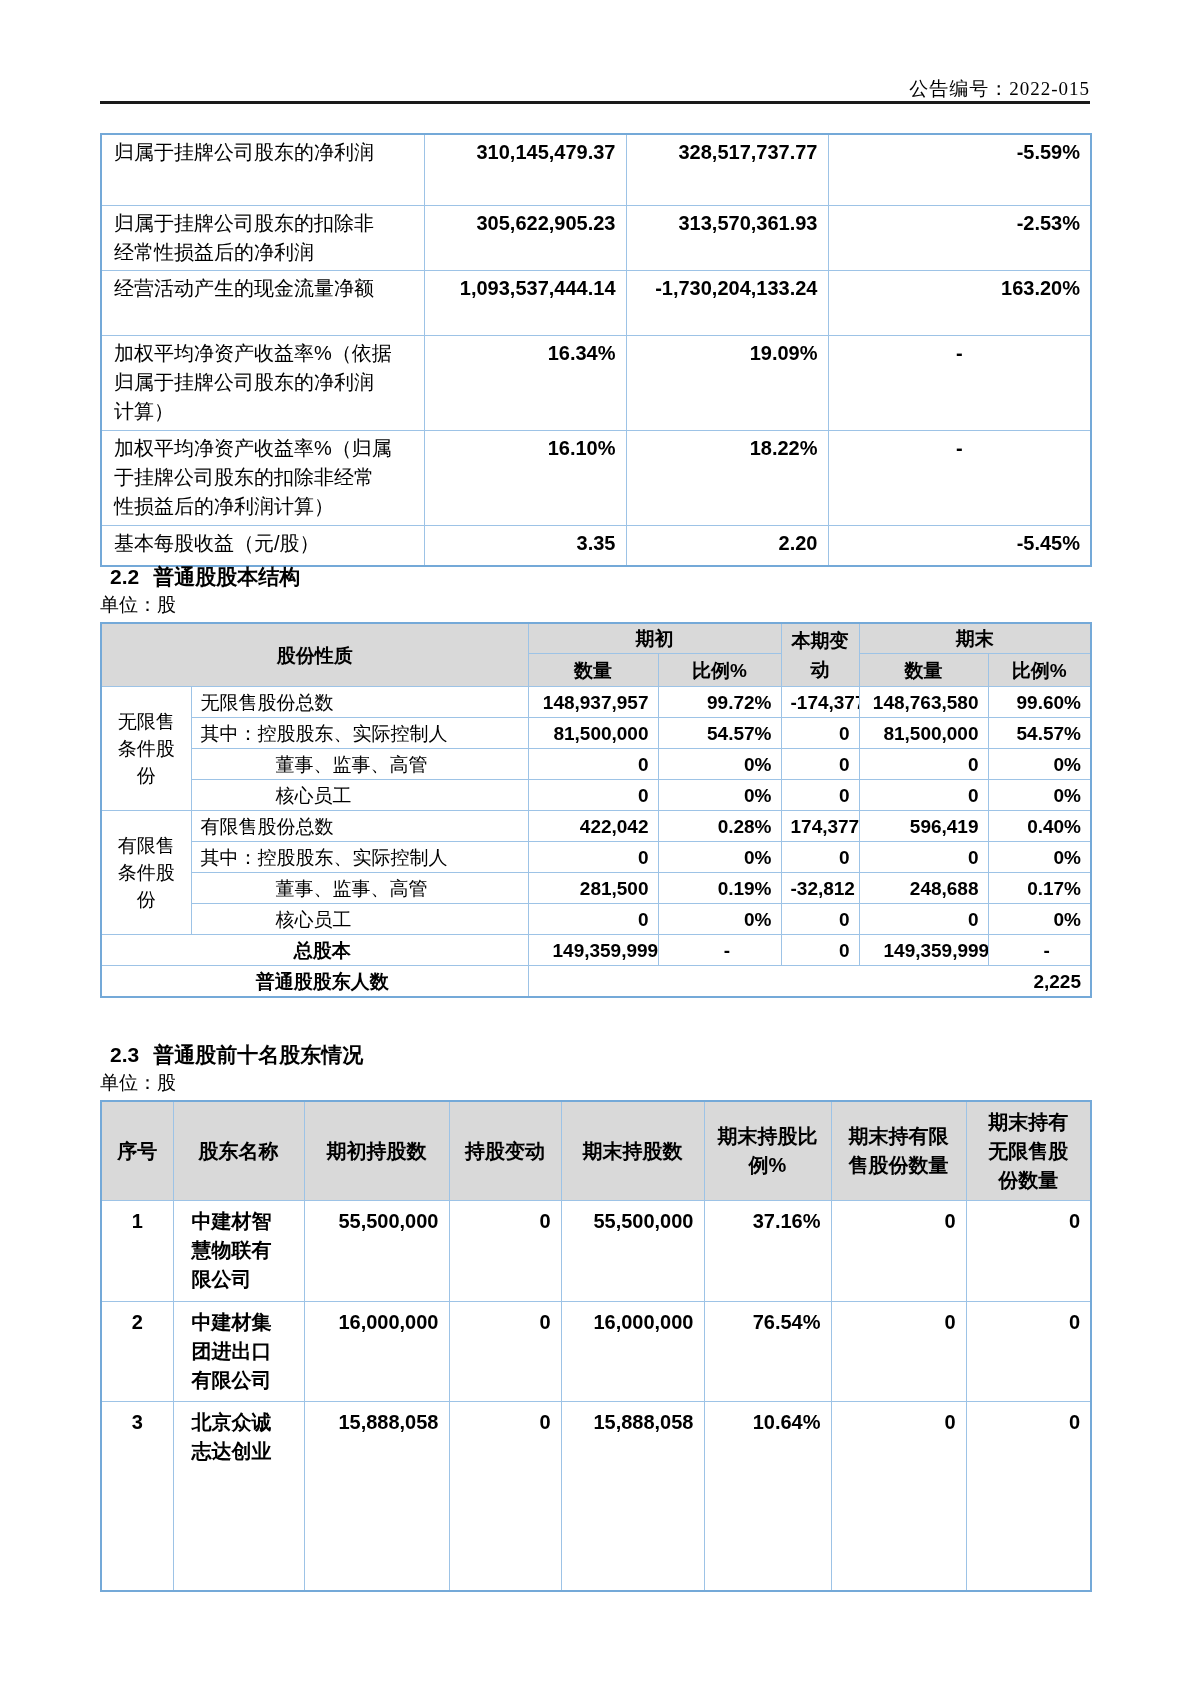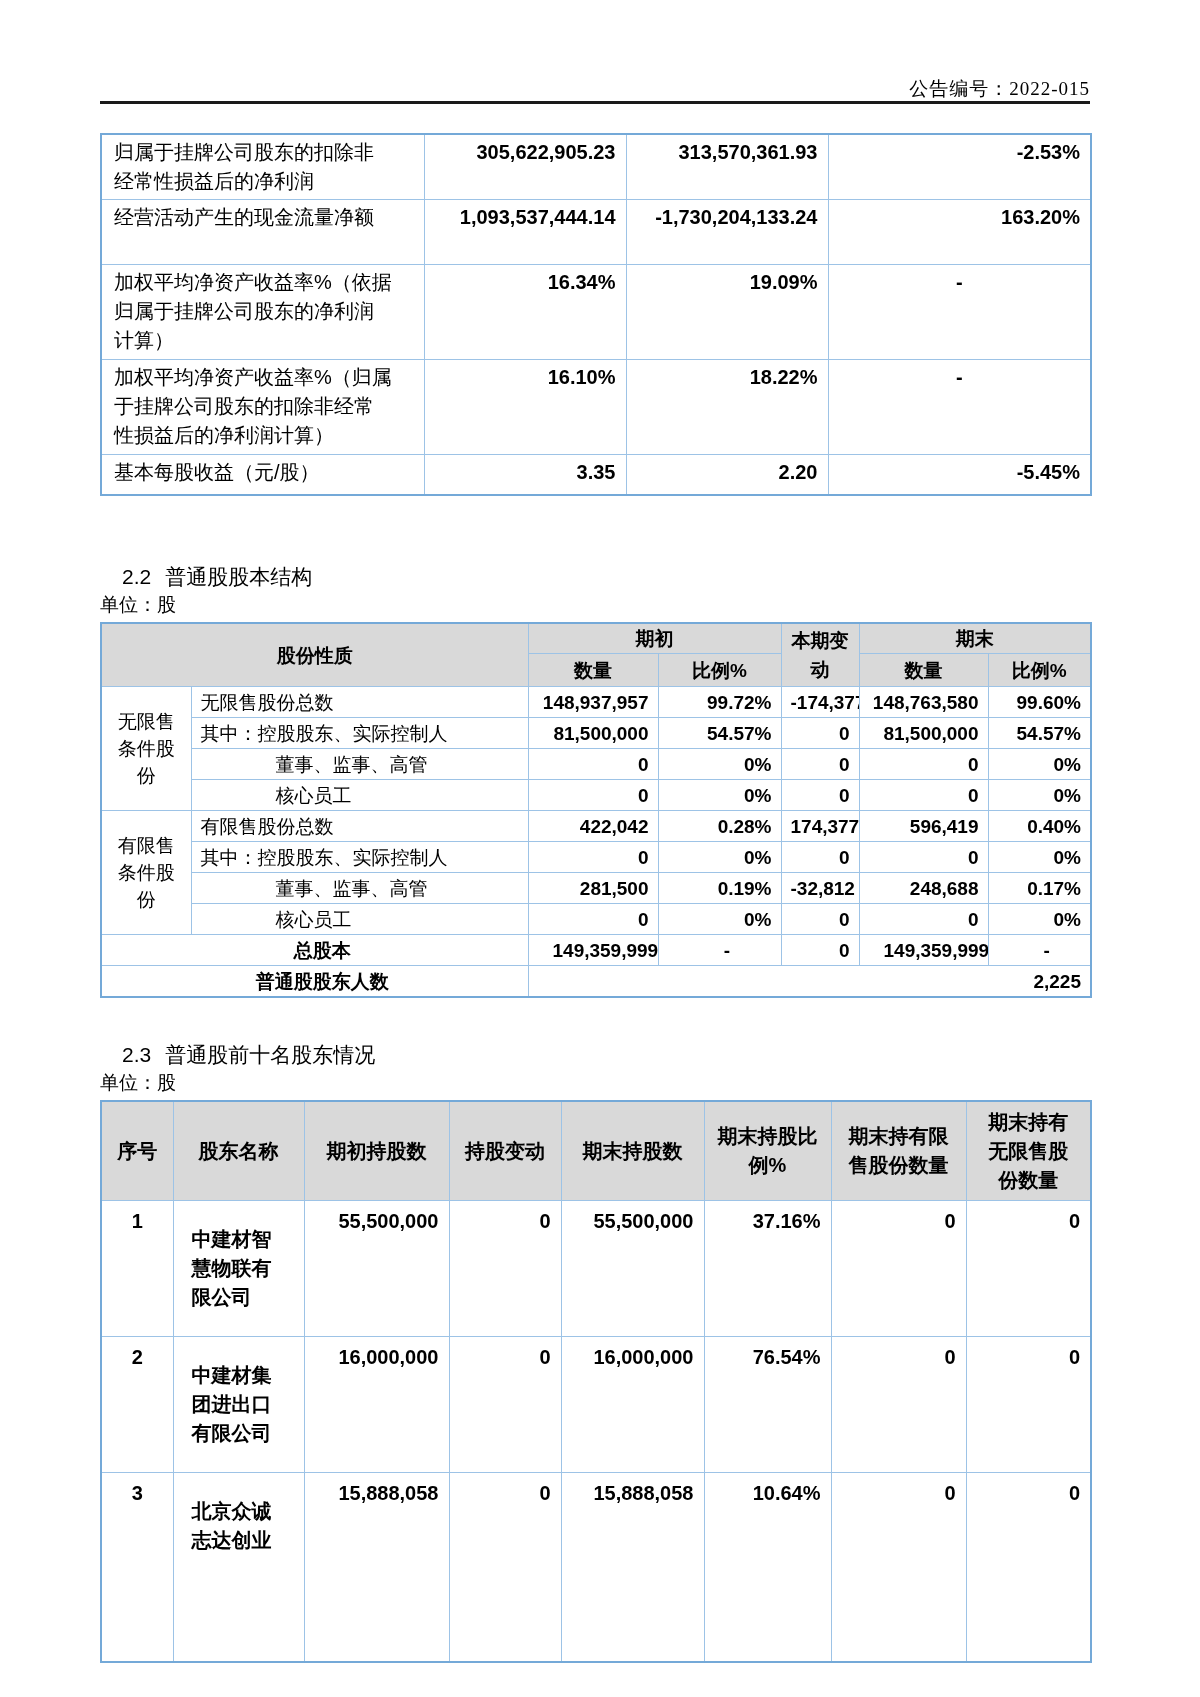--- a/index.html
+++ b/index.html
@@ -34,46 +34,52 @@
   .t22 td.num{text-align:right;font-weight:600;}
   .t22 td.ctr{text-align:center;}
   .t22 td.grp{text-align:center;padding:0 14px;line-height:27px;}
   .t22 td.sub{padding-left:84px;}
   .t22 tr.bold td{font-weight:bold;padding-left:24px;}
 
   
   .t23 td{vertical-align:top;padding:6px 10px;text-align:right;font-size:20px;}
   .t23 .hdr{background:#d9d9d9;font-weight:bold;text-align:center;vertical-align:middle;padding:4px 13px;}
   .t23 td.ctr{text-align:center;}
-  .t23 td.name{text-align:left;padding:24px 18px;}
+  .t23 td.name{text-align:left;padding:6px 18px;}
   .t23 td{font-weight:600;}
   .t23 td.hdr{font-weight:bold;}
 
   
-  .sec-head{position:absolute;left:122px;font-size:21px;font-weight:normal;}
+  .sec-head{position:absolute;left:110px;font-size:21px;font-weight:bold;}
   .sec-head .num{margin-right:14px;letter-spacing:0;}
   .unit{position:absolute;left:100px;width:990px;text-align:left;font-size:19px;}
 </style>
 </head>
 <body>
 
 <div class="page">
 
   <div class="doc-no">公告编号：2022-015</div>
   <div class="head-rule"></div>
 
   <div class="tbl t1" style="top:133px;">
     <table>
       <colgroup>
           <col style="width:323px">
           <col style="width:202px">
           <col style="width:202px">
           <col style="width:263px">
         </colgroup>
       <tbody>
+          <tr>
+        <td class="lbl" style="height:64px">归属于挂牌公司股东的净利润</td>
+        <td class="num">310,145,479.37</td>
+        <td class="num">328,517,737.77</td>
+        <td class="num">-5.59%</td>
+      </tr>
       <tr>
         <td class="lbl" style="height:58px">归属于挂牌公司股东的扣除非经常性损益后的净利润</td>
         <td class="num">305,622,905.23</td>
         <td class="num">313,570,361.93</td>
         <td class="num">-2.53%</td>
       </tr>
       <tr>
         <td class="lbl" style="height:58px">经营活动产生的现金流量净额</td>
         <td class="num">1,093,537,444.14</td>
         <td class="num">-1,730,204,133.24</td>

